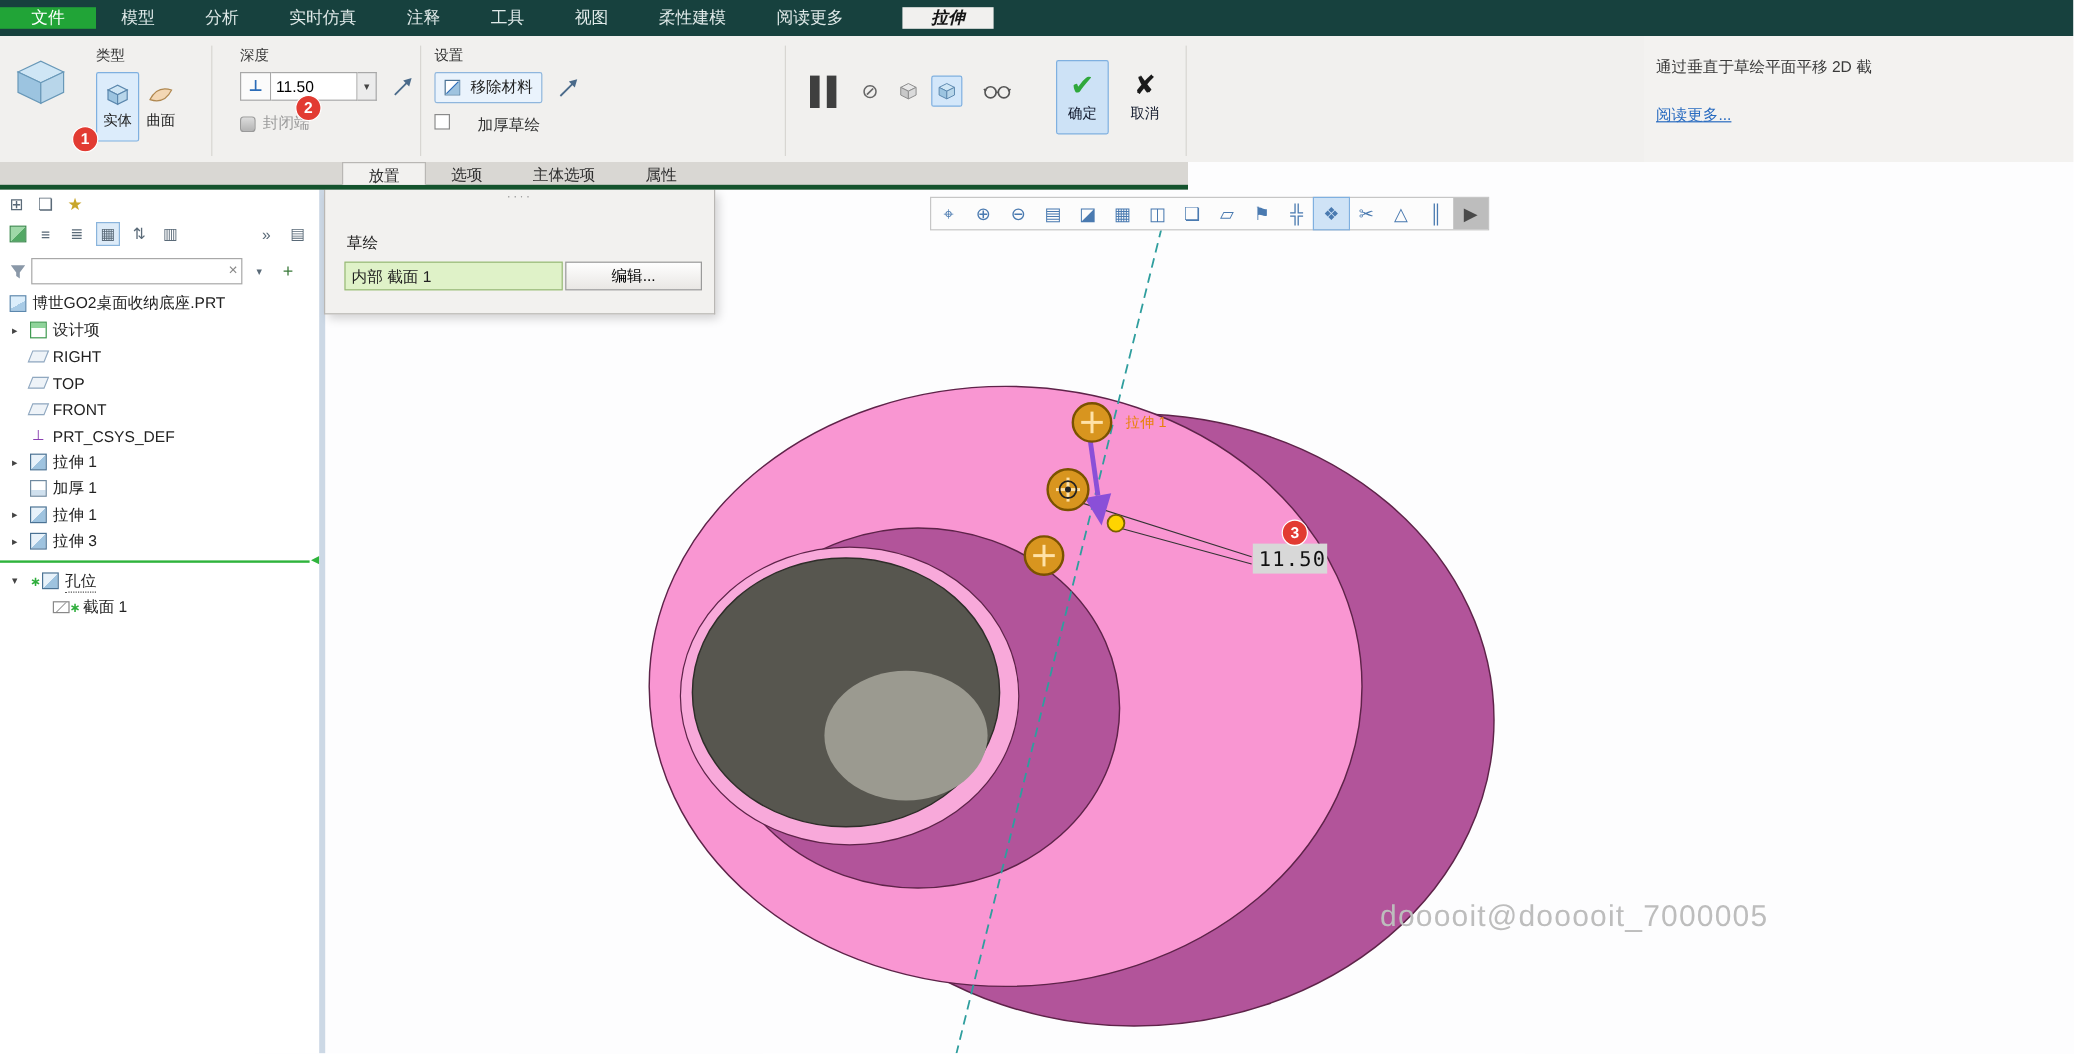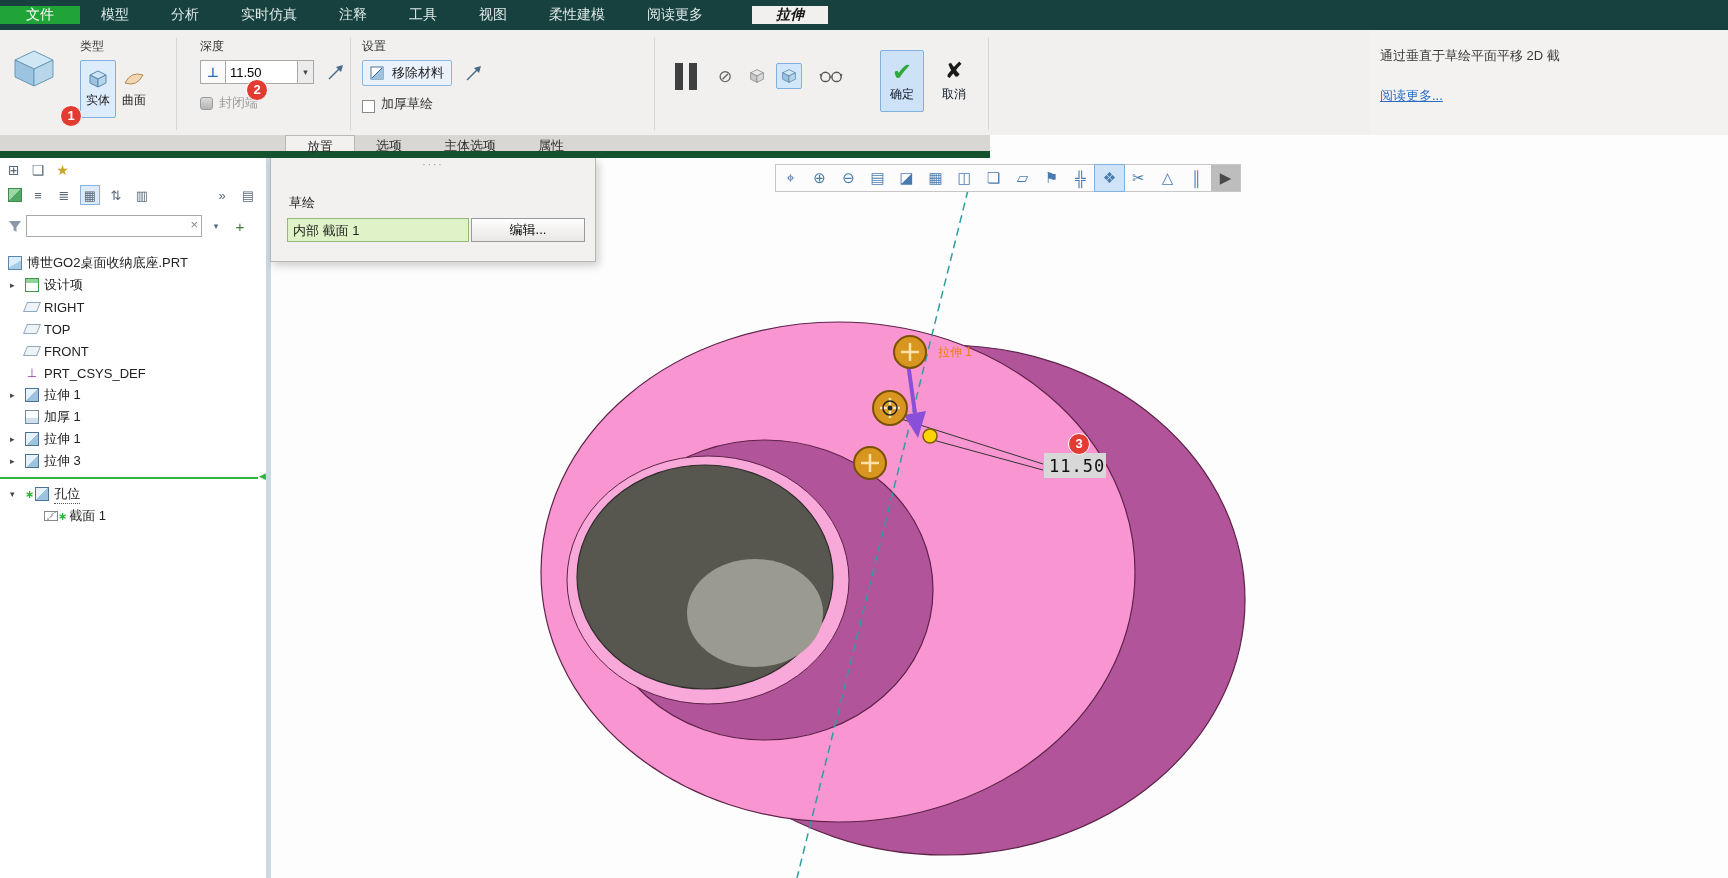--- a/index.html
+++ b/index.html
@@ -23,39 +23,39 @@
 .tool-btn{width:36px;height:58px;display:flex;flex-direction:column;align-items:center;justify-content:center;gap:3px;border:1px solid transparent;border-radius:2px}
 .tool-btn.selected{background:#dcecfb;border-color:#7fb0e0}
 .tb-label{font-size:12px}
 .depth-type-btn{width:26px;height:24px;border:1px solid #a8a8a8;background:#fbfbfb;color:#2b6cb8;font-weight:bold;font-size:13px;display:flex;align-items:center;justify-content:center}
 .depth-input{width:72px;height:24px;border:1px solid #a8a8a8;border-left:none;padding:0 4px;font-size:13px;font-family:inherit}
 .depth-dd{width:16px;height:24px;border:1px solid #a8a8a8;border-left:none;background:#ececec;font-size:9px;color:#444;display:flex;align-items:center;justify-content:center}
 .flip-btn{margin-left:10px;width:24px;height:24px;display:flex;align-items:center;justify-content:center}
 .closed-row{margin-top:10px;display:flex;align-items:center;gap:6px;color:#9b9b9b}
 .cap-icon{width:13px;height:13px;border-radius:3px;background:linear-gradient(#dcdcdc,#b4b4b4);border:1px solid #9a9a9a}
 .rm-btn{display:flex;align-items:center;gap:6px;height:26px;padding:0 7px;border:1px solid #8fb6dd;background:#eaf3fc;border-radius:2px}
-.cb-row{margin-top:9px;display:flex;align-items:flex-end;gap:6px;color:#333}
+.cb-row{margin-top:9px;display:flex;align-items:flex-start;gap:23px;color:#333}
 .checkbox{width:13px;height:13px;border:1px solid #8a8a8a;background:#fff}
 .pause-btn{position:absolute;left:668px;top:28px;width:36px;height:36px;display:flex;gap:6px;align-items:center;justify-content:center}
 .pbar{width:8px;height:27px;background:#3f3f3f}
 .mini-row{position:absolute;left:712px;top:33px;display:flex;align-items:center;gap:6px}
 .mi-btn{width:26px;height:26px;display:flex;align-items:center;justify-content:center;border:1px solid transparent;border-radius:2px}
 .mi-btn.selected{background:#d3e7fa;border-color:#7fb0e0}
 .mi-glyph{font-size:17px;color:#666;line-height:1}
 .glasses{margin-left:10px}
 .ok-btn{position:absolute;left:880px;top:20px;width:44px;height:62px;display:flex;flex-direction:column;align-items:center;justify-content:center;gap:2px;background:#cde2f6;border:1px solid #7fb0e0;border-radius:2px}
 .ok-check{font-size:24px;color:#2fa83c;font-weight:bold;line-height:1}
 .btn-caption{font-size:12px;color:#0f172a}
 .cancel-btn{position:absolute;left:932px;top:20px;width:44px;height:62px;display:flex;flex-direction:column;align-items:center;justify-content:center;gap:4px}
 .cancel-x{font-size:22px;color:#1a1a1a;font-weight:bold;line-height:1}
 .help{position:absolute;left:1370px;top:0;width:358px;height:105px;background:#f3f2f0;padding:15px 6px 12px 10px;line-height:1.7;color:#3a3a3a;font-size:13px}
 .read-more{color:#2a6cc0;text-decoration:underline;display:inline-block;margin-top:18px}
 
 
-.dash-strip{position:absolute;left:0;top:135px;width:990px;height:23px;background:#d9d7d3;display:flex;padding-left:285px;z-index:31;border-bottom:7px solid #14532d}
+.dash-strip{position:absolute;left:0;top:135px;width:990px;height:23px;background:#d9d7d3;display:flex;padding-left:285px;z-index:31;border-bottom:4px solid #14532d}
 .dtab{padding:0 21px;font-size:13px;color:#2e2e2e;line-height:22px}
 .dtab.active{background:#f2f1ef;border:1px solid #b9b7b4;border-bottom:none}
 
 
 .pl-panel{position:absolute;left:270px;top:158px;width:326px;height:104px;background:#f2f1ef;border:1px solid #b9b7b4;border-top:none;box-shadow:3px 4px 8px rgba(0,0,0,.18);z-index:28}
 .drag-dots{position:absolute;top:1px;left:50%;transform:translateX(-50%);color:#9a9a9a;font-size:10px;letter-spacing:2px}
 .pl-label{position:absolute;left:18px;top:36px}
 .pl-row{position:absolute;left:16px;top:60px;display:flex;gap:2px}
 .sketch-field{width:182px;height:24px;background:#dff2c8;border:1px solid #98b878;padding:3px 5px;font-size:13px;white-space:nowrap;overflow:hidden}
 .edit-btn{width:114px;height:24px;background:linear-gradient(#fefefe,#e9e7e4);border:1px solid #9a9a9a;font-size:13px;font-family:inherit}
@@ -67,21 +67,21 @@
 .tt2{gap:6px;padding-top:3px}
 .g14{font-size:14px;line-height:1}
 .tbn{width:20px;height:20px;display:flex;align-items:center;justify-content:center;border:1px solid transparent;font-size:13px;color:#5a6a78}
 .tbn.pressed{border-color:#8ab4dc;background:#ddebf8}
 .green-cube{width:14px;height:14px;background:linear-gradient(135deg,#9fd8a8 0 50%,#53a865 50%);border:1px solid #3c8a4e}
 .spring{flex:1}
 .filter-row{display:flex;align-items:center;gap:4px;padding:5px 8px}
 .fwrap{position:relative}
 .filter-input{width:176px;height:22px;border:1px solid #a8a8a8;padding:0 18px 0 4px;font-family:inherit}
 .clear-x{position:absolute;right:4px;top:2px;color:#888;font-size:13px}
-.nodes{margin-top:10px}
+.nodes{}
 .trow{display:flex;align-items:center;height:22px;padding-left:10px;white-space:nowrap;font-size:13px}
 .exp{width:15px;font-size:9px;color:#444;flex:none}
 .ti{width:14px;height:14px;display:inline-block;flex:none}
 .ti-part{background:linear-gradient(150deg,#dceefb 0 55%,#a8cbe6 55%);border:1px solid #5b87ad}
 .ti-table{border:1px solid #3f9a50;background:linear-gradient(#8fd49a 0 4px,#fff 4px)}
 .ti-plane{height:10px;background:#eef3f8;border:1px solid #90a8c0;transform:skewX(-22deg)}
 .ti-extrude{background:linear-gradient(135deg,#e8f2fa 0 50%,#9ec3df 50%);border:1px solid #4a7294}
 .ti-thicken{background:linear-gradient(#fff 0 60%,#cfe0ee 60%);border:1px solid #708aa0}
 .ti-sketch{height:10px;border:1px solid #888;background:linear-gradient(135deg,#fff 45%,#b8b8b8 45% 55%,#fff 55%)}
 .ti-csys{color:#8a3fb0;font-size:12px;width:14px;text-align:center;line-height:14px}
@@ -317,20 +317,21 @@
     <div class="gt">▱</div>
     <div class="gt">⚑</div>
     <div class="gt">╬</div>
     <div class="gt selected">❖</div>
     <div class="gt">✂</div>
     <div class="gt">△</div>
     <div class="gt">║</div>
     <div class="gt dark">▶</div>
   </div>
 
+  <div class="watermark">dooooit@dooooit_7000005</div>
 
   <div class="pl-panel">
     <span class="drag-dots">····</span>
     <div class="pl-label">草绘</div>
     <div class="pl-row">
       <div class="sketch-field">内部 截面 1</div>
       <button class="edit-btn">编辑...</button>
     </div>
   </div>
 

